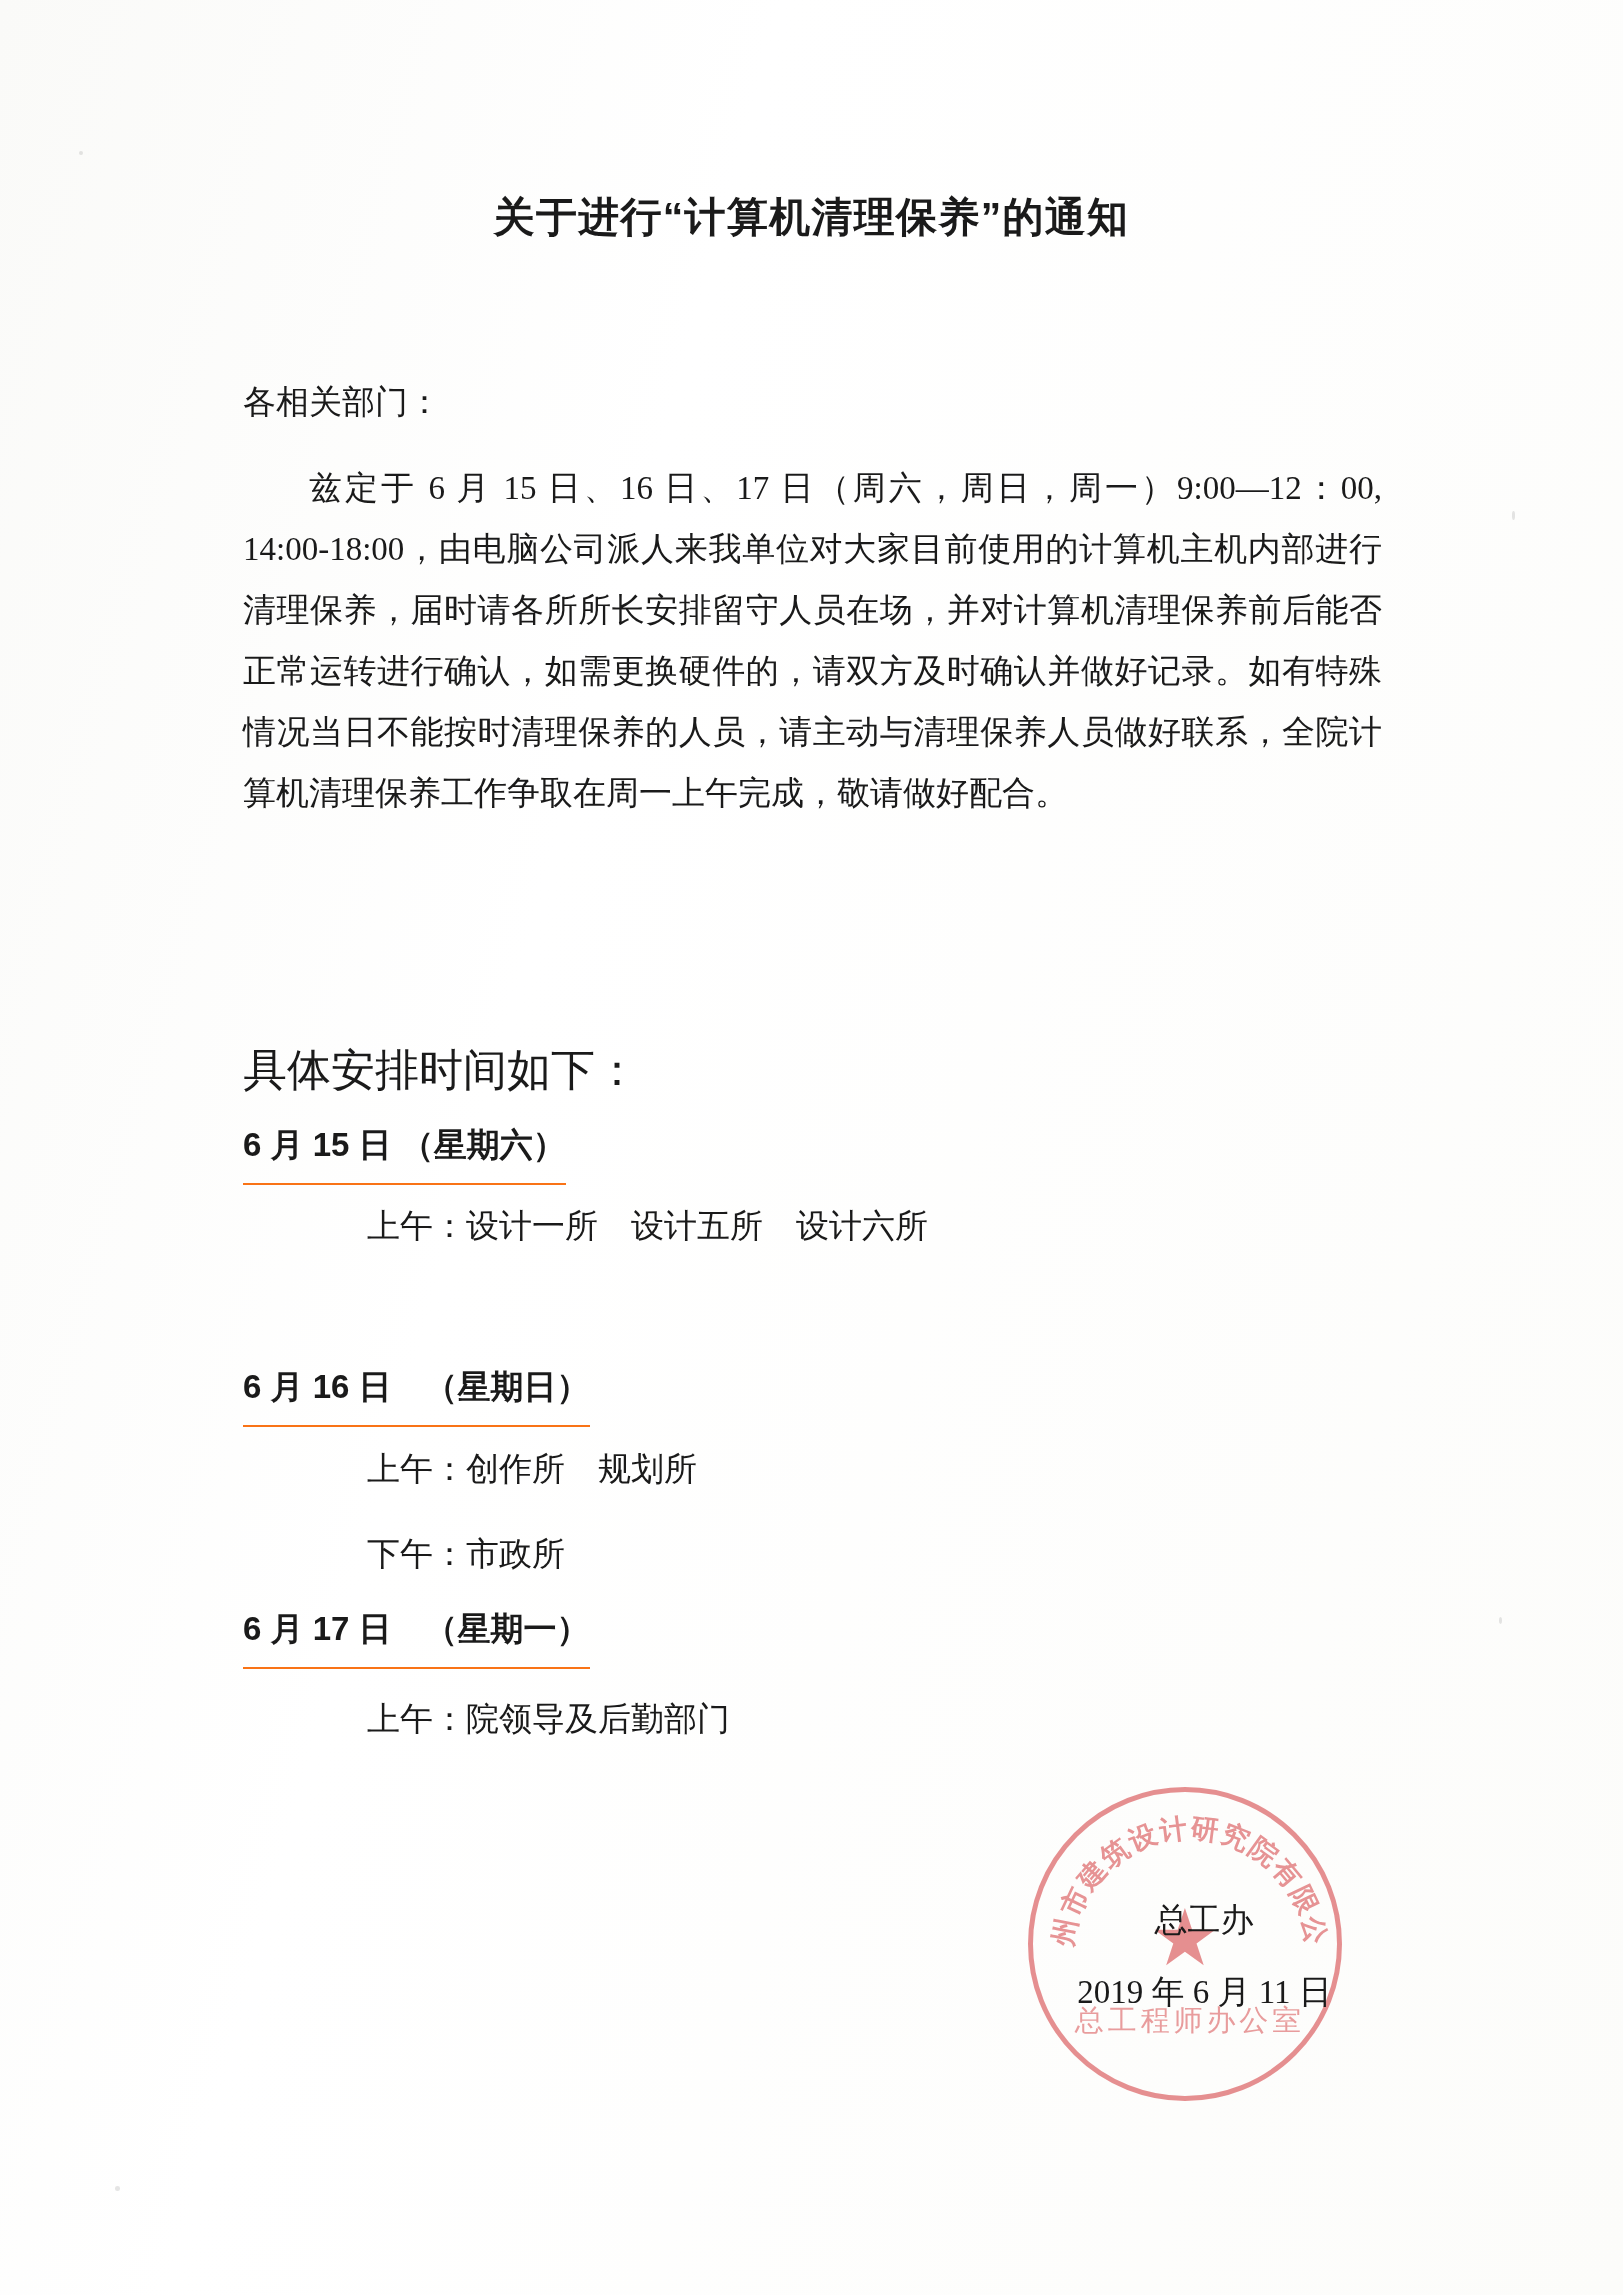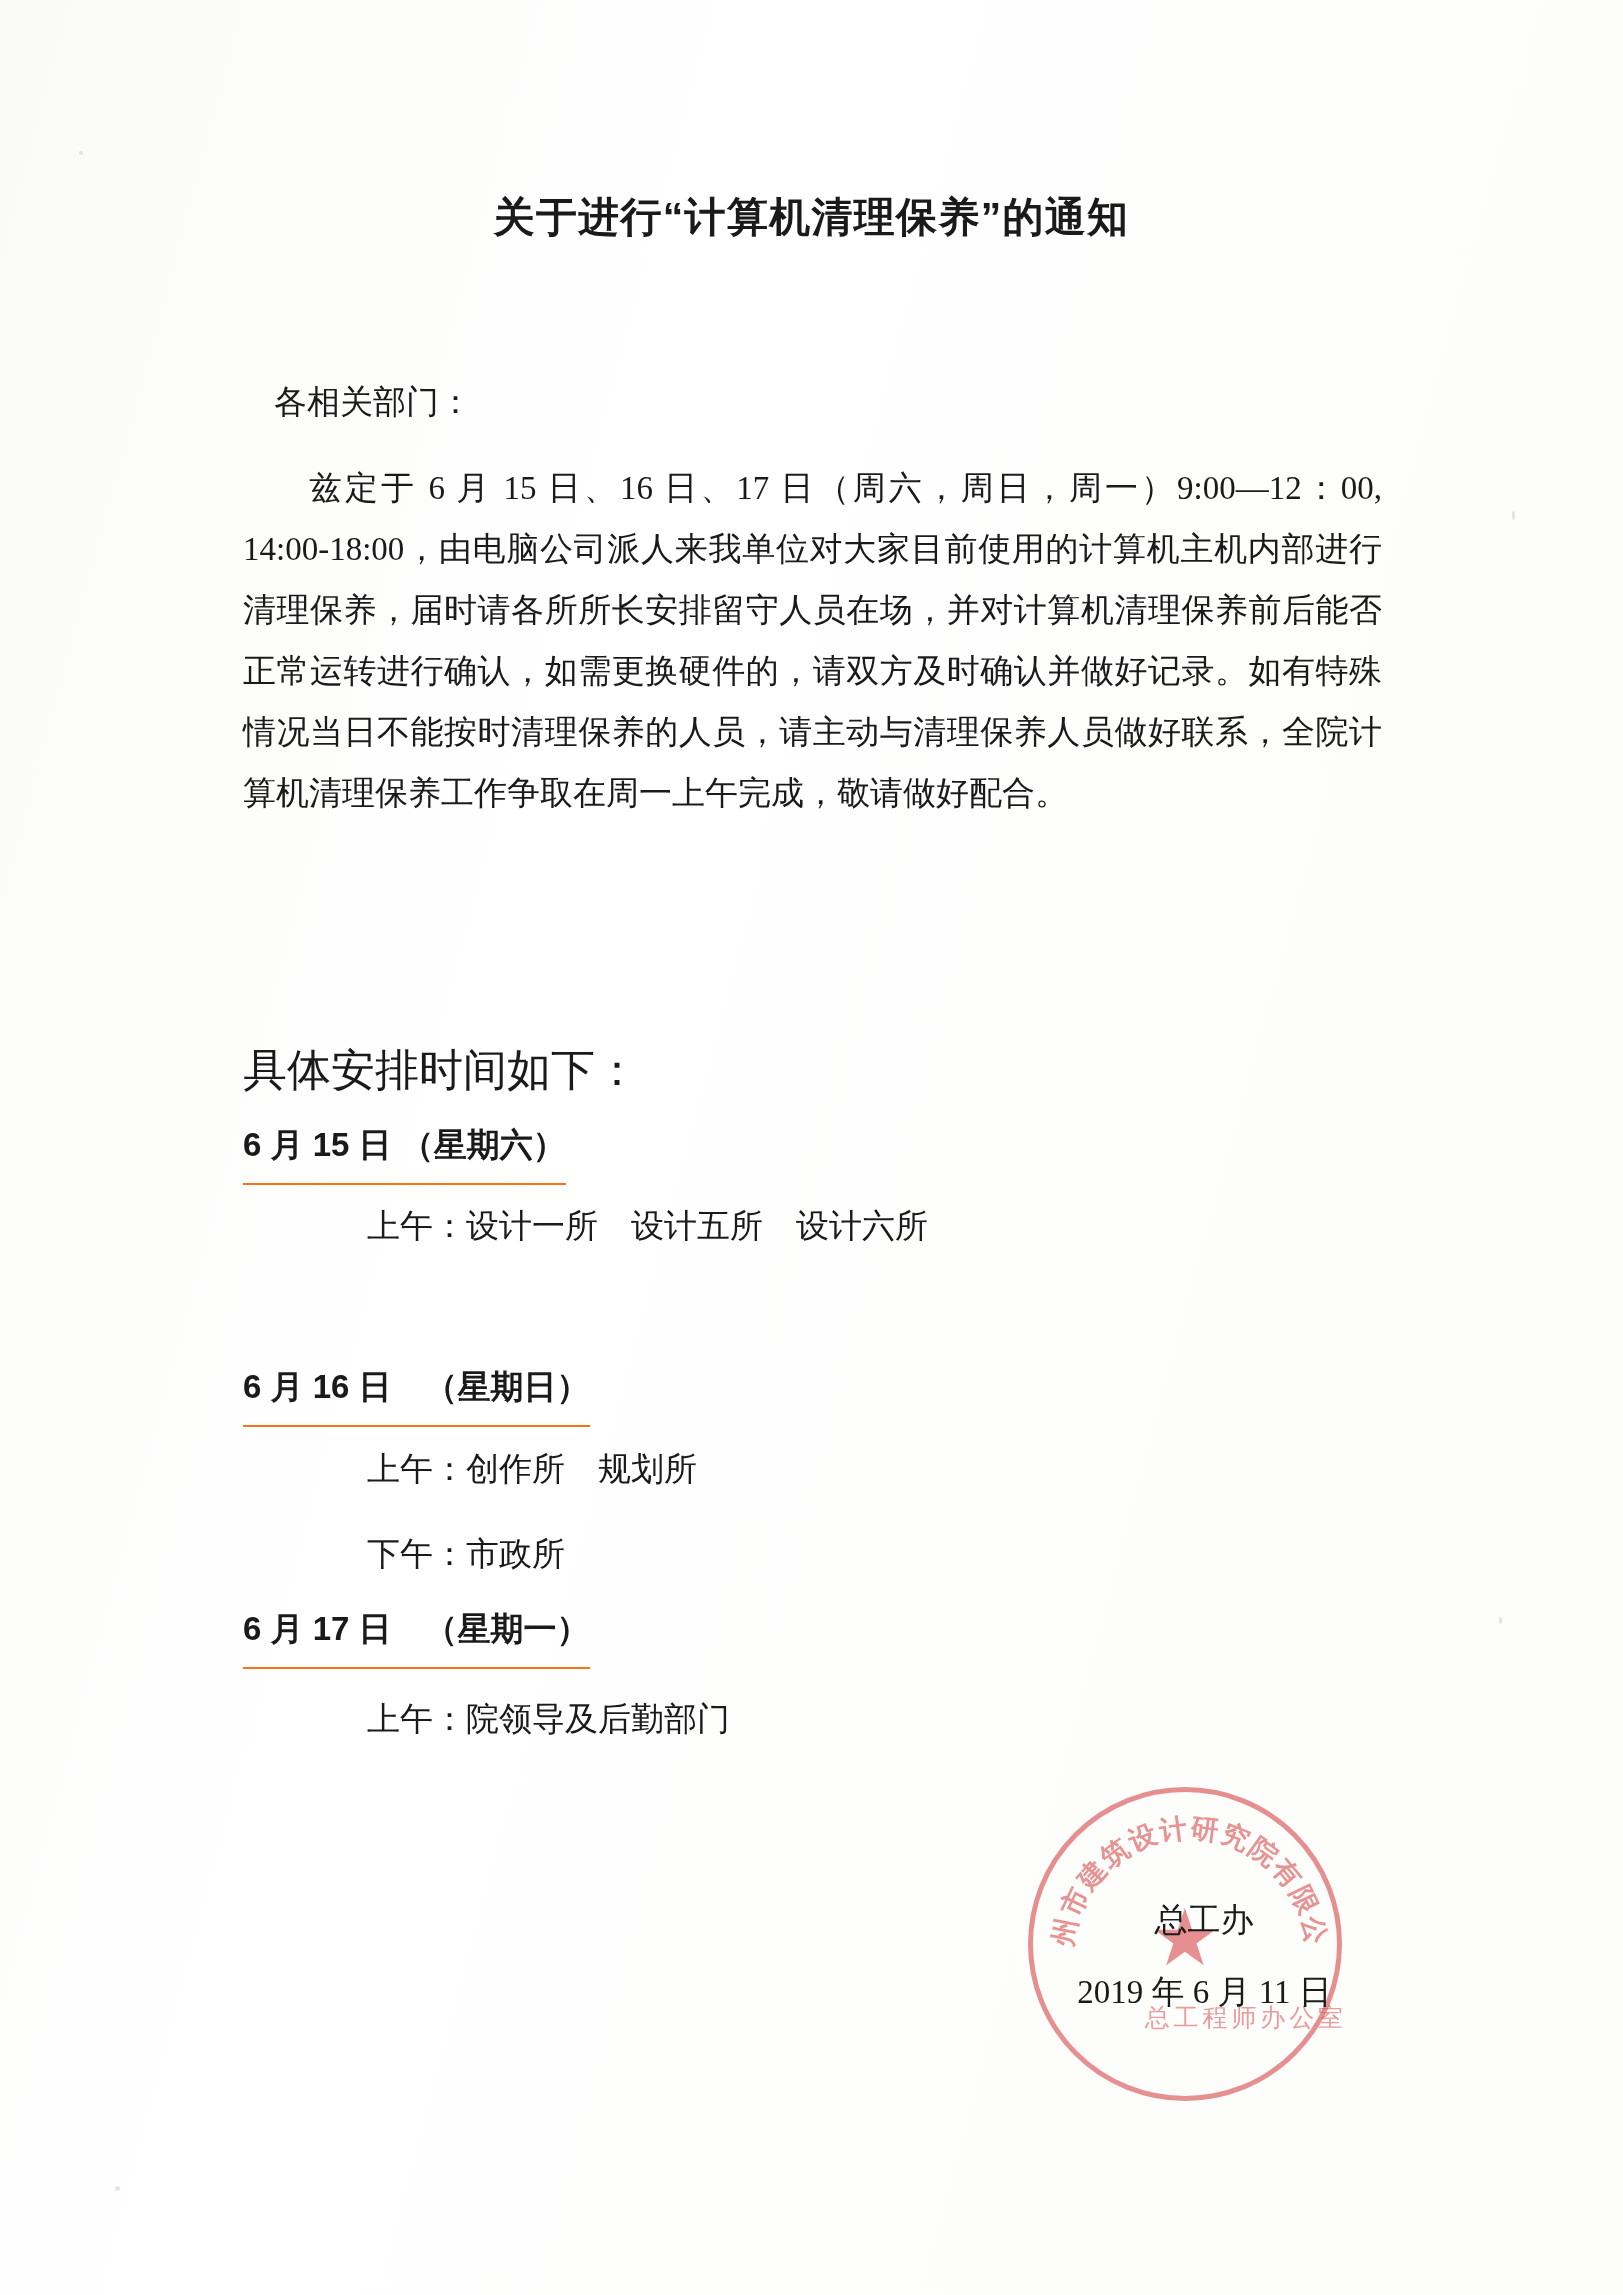--- a/index.html
+++ b/index.html
@@ -42,21 +42,20 @@
     font-size: 41px;
     font-weight: bold;
     letter-spacing: 1.3px;
     font-family: "Liberation Sans", "DejaVu Sans", sans-serif;
   }
   .salutation {
     position: absolute;
     left: 243px;
     top: 380px;
     font-size: 33px;
-    margin-left: 31px;
   }
   .body-block {
     position: absolute;
     left: 243px;
     top: 458px;
     width: 1139px;
     font-size: 33px;
     line-height: 1.85;
     text-align: justify;
   }
@@ -151,23 +150,23 @@
     font-size: 42px;
     font-family: "Liberation Sans", "DejaVu Sans", sans-serif;
     font-weight: bold;
     letter-spacing: 3px;
   }
   .seal-bottom-text {
     position: absolute;
     left: 0;
     top: 209px;
     width: 314px;
-    text-align: right;
+    text-align: center;
     color: rgba(208, 45, 48, 0.55);
-    font-size: 25px;
+    font-size: 29px;
     font-family: "Liberation Sans", "DejaVu Sans", sans-serif;
     letter-spacing: 3.9px;
   }
   
   .speck {
     position: absolute;
     background: rgba(150,150,150,0.25);
     border-radius: 50%;
   }
 </style>

